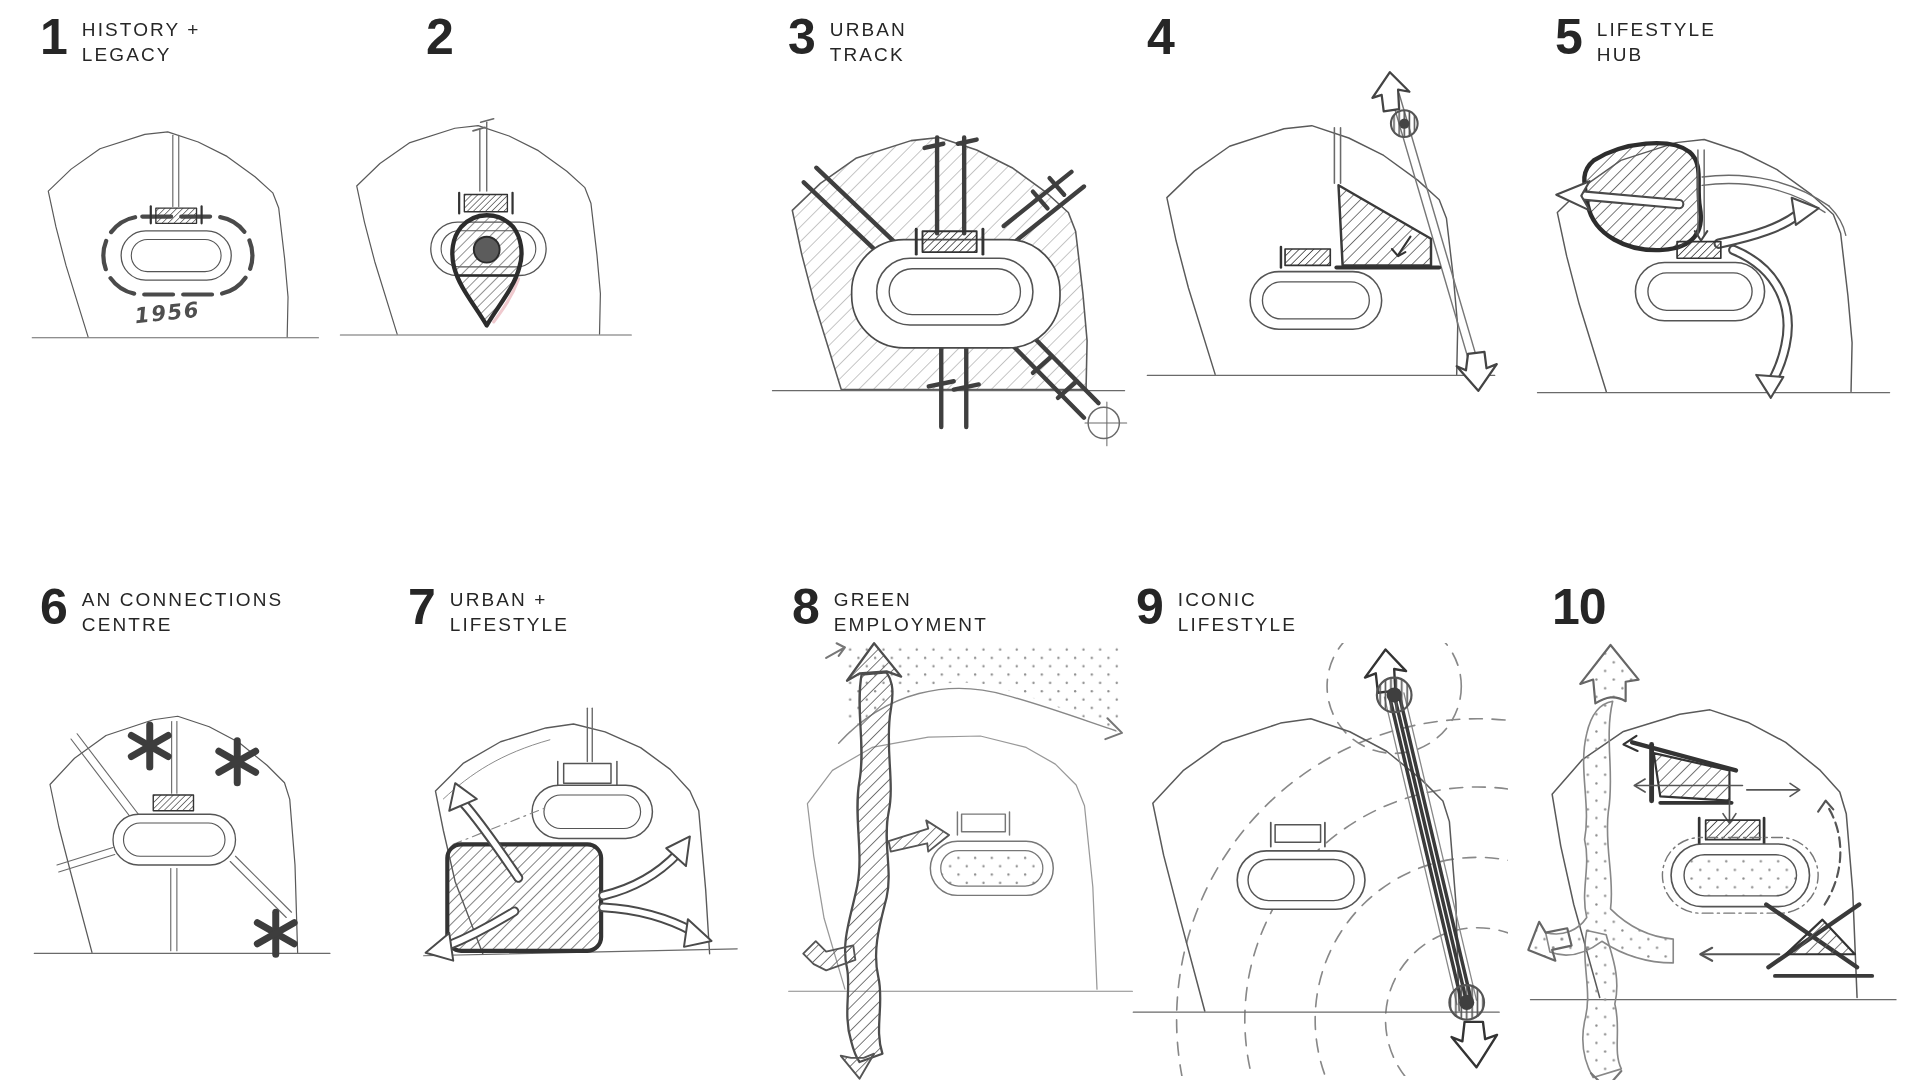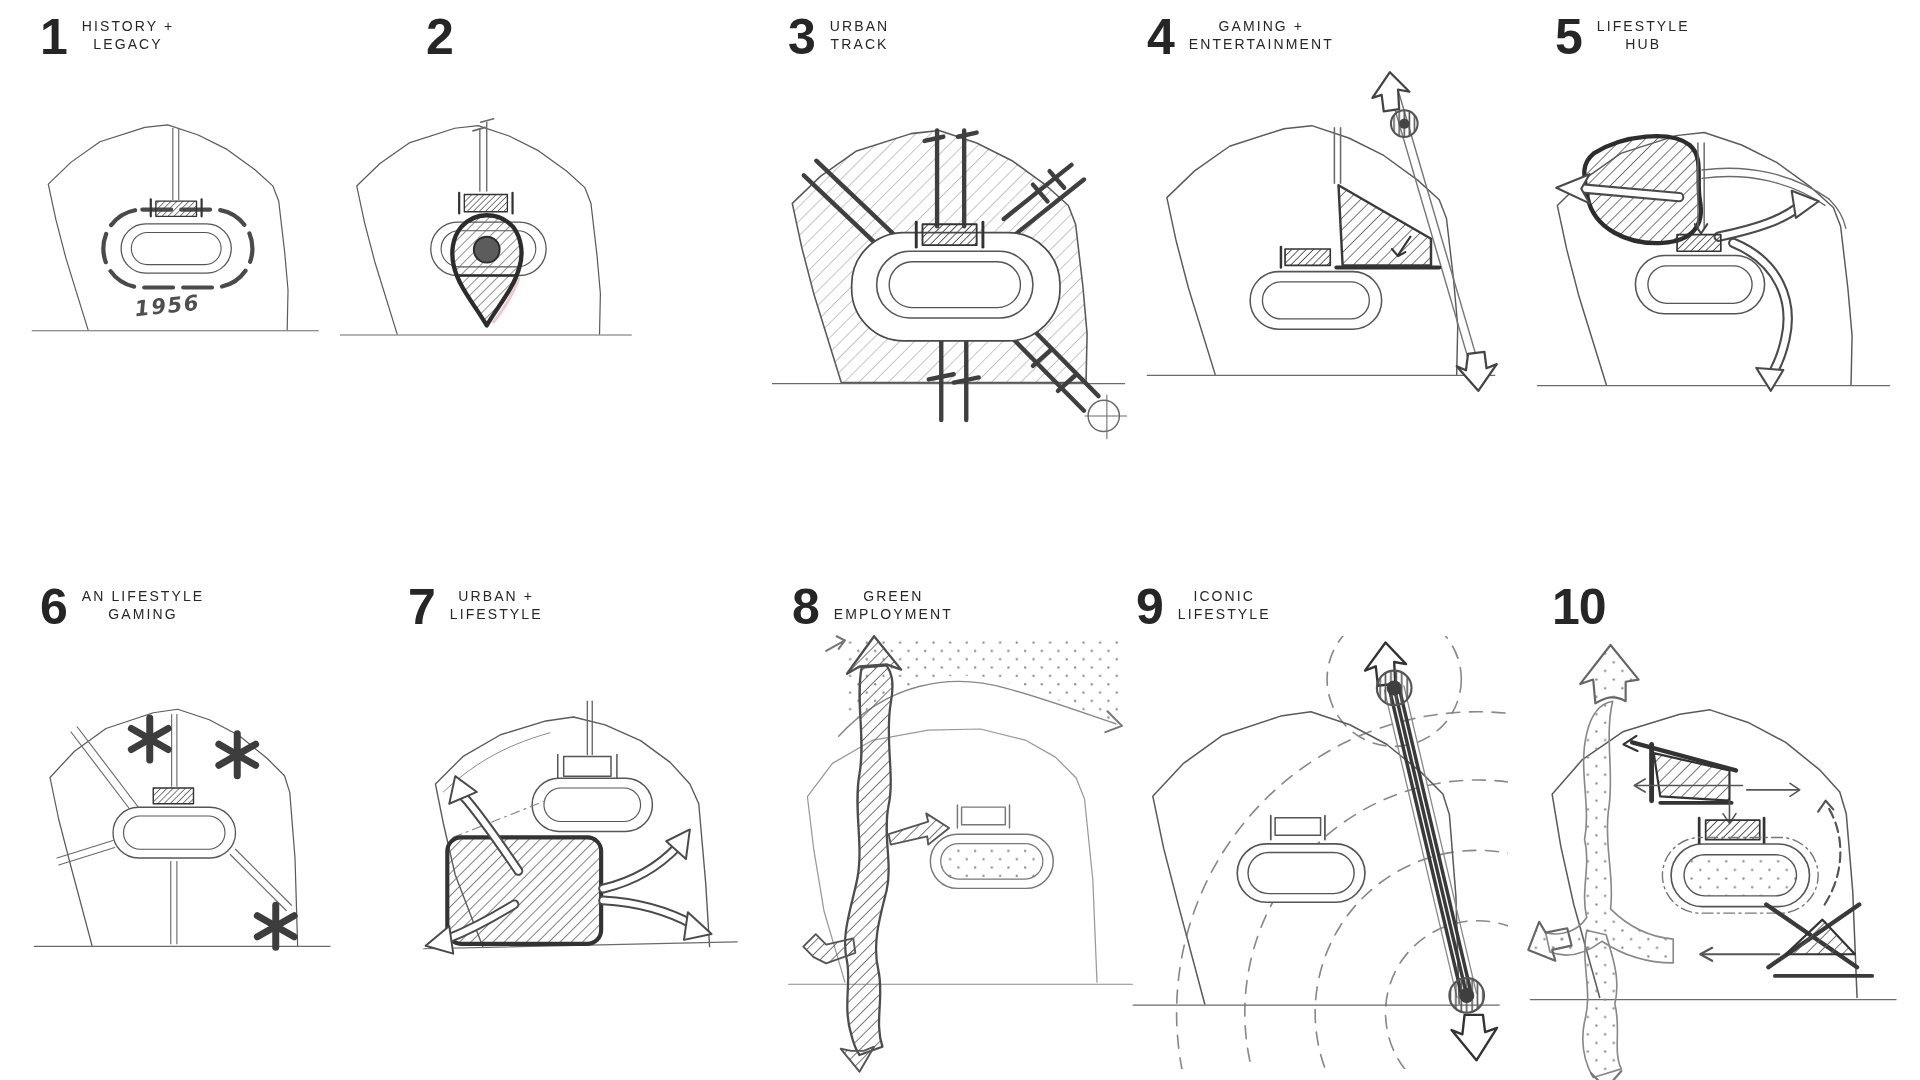--- a/index.html
+++ b/index.html
@@ -1,21 +1,21 @@
 <!DOCTYPE html>
 <html><head>
 <meta charset="utf-8">
 <style>
   html,body{margin:0;padding:0;background:#ffffff;}
   #stage{position:relative;width:1920px;height:1080px;background:#ffffff;
          font-family:"Liberation Sans",sans-serif;overflow:hidden;}
   .panel{position:absolute;}
   .hdr{display:flex;align-items:flex-start;gap:15px;}
   .num{font-size:50px;font-weight:700;line-height:.92;color:#262626;letter-spacing:-1px;}
-  .ttl{font-size:14px;font-weight:500;line-height:1.32;letter-spacing:2.1px;color:#262626;padding-top:3px;white-space:nowrap;text-align:center;}
+  .ttl{font-size:19px;font-weight:500;line-height:1.32;letter-spacing:2.1px;color:#262626;padding-top:3px;white-space:nowrap;}
   .sk{display:block;}
   svg{overflow:visible;}
   path,line,rect,circle,polygon,ellipse{stroke-linecap:round;stroke-linejoin:round;}
 </style>
 </head>
 <body>
 
 <svg width="0" height="0" style="position:absolute">
   <defs>
     <pattern id="hatch" patternUnits="userSpaceOnUse" width="8" height="8" patternTransform="rotate(45)">
@@ -152,24 +152,20 @@
         <circle cx="330" cy="334" r="15" stroke-width="1.4"></circle>
         <line x1="312" y1="334" x2="352" y2="334" stroke-width="1"></line>
         <line x1="333" y1="314" x2="333" y2="356" stroke-width="1"></line>
       </g>
     </svg>
   </div>
 
   <div class="panel" style="left:1135px;top:14px;width:390px;">
     <div class="hdr" style="margin-left:12px;">
       <div class="num">4</div>
-      <div class="ttl">
-        <div>GAMING +</div>
-          <div>ENTERTAINMENT</div>
-      </div>
     </div>
     <svg class="sk" style="margin-top:4px;" width="370" height="370" viewBox="0 0 360 360">
       <g>
         <path d="M78,302 L52,218 40,172 31,130 58,104 92,80 145,63 172,60 208,72 242,89 275,113 296,132 303,150 310,210 314,255 313,302" fill="none" stroke="#5a5a5a" stroke-width="1.4"></path>
         <line x1="12" y1="303" x2="350" y2="303" stroke="#6a6a6a" stroke-width="1.2"></line>
       </g>
       <g>
         <line x1="249" y1="31" x2="326" y2="293" stroke="#777" stroke-width="1.4"></line>
         <line x1="257" y1="29" x2="334" y2="291" stroke="#777" stroke-width="1.4"></line>
       </g>
@@ -247,22 +243,22 @@
         <rect x="106" y="178" width="124" height="56" rx="28" fill="#fff" stroke="#555" stroke-width="1.5"></rect>
         <rect x="118" y="188" width="100" height="36" rx="18" fill="none" stroke="#555" stroke-width="1.3"></rect>
       </g>
     </svg>
   </div>
 
   <div class="panel" style="left:22px;top:584px;width:330px;">
     <div class="hdr" style="margin-left:18px;">
       <div class="num">6</div>
       <div class="ttl">
-        <div>AN LIFESTYLE</div>
-          <div>GAMING</div>
+        <div>AN CONNECTIONS</div>
+          <div>CENTRE</div>
       </div>
     </div>
     <svg class="sk" style="margin-top:18px;" width="315" height="315" viewBox="0 0 360 360">
       <g>
         <path d="M80,340 L56,250 42,196 32,148 60,118 96,92 150,74 178,70 214,82 248,100 280,126 300,146 306,165 312,240 315,340" fill="none" stroke="#5a5a5a" stroke-width="1.4"></path>
         <line x1="14" y1="341" x2="352" y2="341" stroke="#6a6a6a" stroke-width="1.2"></line>
       </g>
       <g stroke="#6a6a6a" stroke-width="1.3" fill="none">
         <line x1="171" y1="76" x2="171" y2="158"></line>
           <line x1="177" y1="76" x2="177" y2="158"></line>

